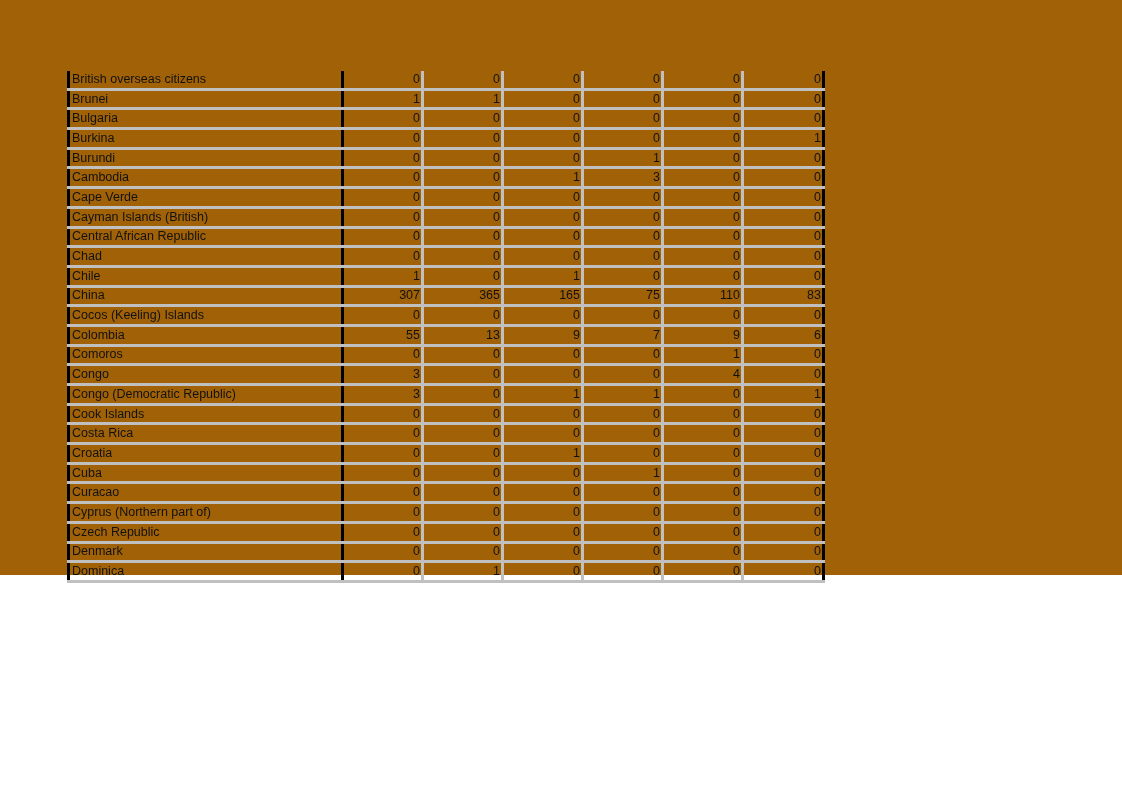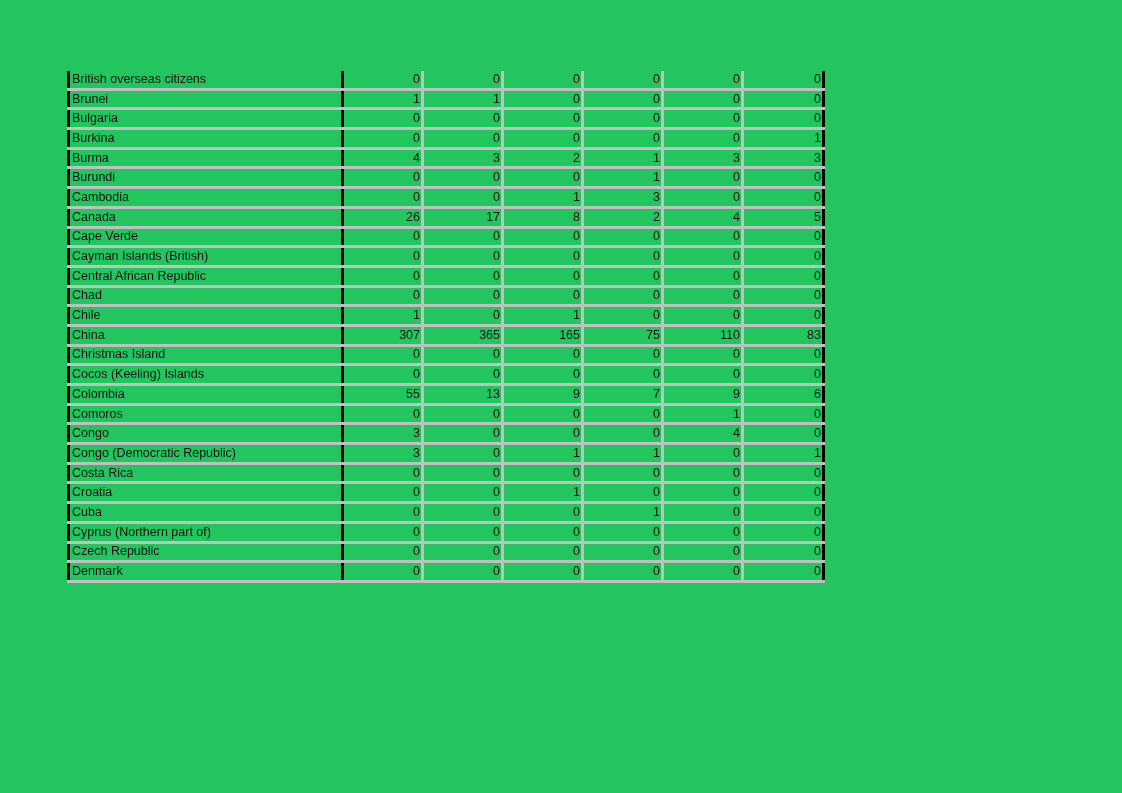--- a/index.html
+++ b/index.html
@@ -11,22 +11,22 @@
       width: 1122px;
       height: 793px;
       position: relative;
       overflow: hidden;
       font-family: "Liberation Sans", "DejaVu Sans", sans-serif;
       color: #111111;
     }
     .page {
       position: absolute;
       left: 0; top: 0;
-      width: 1122px; height: 793px;
-      background: #22c55e;
+      width: 1122px; height: 575px;
+      background: #a16207;
     }
     .table-wrap {
       position: absolute;
       left: 67px;
       top: 71px;
     }
     table.data-table {
       border-collapse: collapse;
       table-layout: fixed;
       font-size: 12.5px;
@@ -95,54 +95,36 @@
           <tr>
             <td class="name">Burkina</td>
             <td class="num">0</td>
             <td class="num">0</td>
             <td class="num">0</td>
             <td class="num">0</td>
             <td class="num">0</td>
             <td class="num last">1</td>
           </tr>
           <tr>
-            <td class="name">Burma</td>
-            <td class="num">4</td>
+            <td class="name">Burundi</td>
+            <td class="num">0</td>
+            <td class="num">0</td>
+            <td class="num">0</td>
+            <td class="num">1</td>
+            <td class="num">0</td>
+            <td class="num last">0</td>
+          </tr>
+          <tr>
+            <td class="name">Cambodia</td>
+            <td class="num">0</td>
+            <td class="num">0</td>
+            <td class="num">1</td>
             <td class="num">3</td>
-            <td class="num">2</td>
-            <td class="num">1</td>
-            <td class="num">3</td>
-            <td class="num last">3</td>
-          </tr>
-          <tr>
-            <td class="name">Burundi</td>
-            <td class="num">0</td>
-            <td class="num">0</td>
-            <td class="num">0</td>
-            <td class="num">1</td>
-            <td class="num">0</td>
-            <td class="num last">0</td>
-          </tr>
-          <tr>
-            <td class="name">Cambodia</td>
-            <td class="num">0</td>
-            <td class="num">0</td>
-            <td class="num">1</td>
-            <td class="num">3</td>
-            <td class="num">0</td>
-            <td class="num last">0</td>
-          </tr>
-          <tr>
-            <td class="name">Canada</td>
-            <td class="num">26</td>
-            <td class="num">17</td>
-            <td class="num">8</td>
-            <td class="num">2</td>
-            <td class="num">4</td>
-            <td class="num last">5</td>
+            <td class="num">0</td>
+            <td class="num last">0</td>
           </tr>
           <tr>
             <td class="name">Cape Verde</td>
             <td class="num">0</td>
             <td class="num">0</td>
             <td class="num">0</td>
             <td class="num">0</td>
             <td class="num">0</td>
             <td class="num last">0</td>
           </tr>
@@ -185,29 +167,20 @@
           <tr>
             <td class="name">China</td>
             <td class="num">307</td>
             <td class="num">365</td>
             <td class="num">165</td>
             <td class="num">75</td>
             <td class="num">110</td>
             <td class="num last">83</td>
           </tr>
           <tr>
-            <td class="name">Christmas Island</td>
-            <td class="num">0</td>
-            <td class="num">0</td>
-            <td class="num">0</td>
-            <td class="num">0</td>
-            <td class="num">0</td>
-            <td class="num last">0</td>
-          </tr>
-          <tr>
             <td class="name">Cocos (Keeling) Islands</td>
             <td class="num">0</td>
             <td class="num">0</td>
             <td class="num">0</td>
             <td class="num">0</td>
             <td class="num">0</td>
             <td class="num last">0</td>
           </tr>
           <tr>
             <td class="name">Colombia</td>
@@ -239,20 +212,29 @@
           <tr>
             <td class="name">Congo (Democratic Republic)</td>
             <td class="num">3</td>
             <td class="num">0</td>
             <td class="num">1</td>
             <td class="num">1</td>
             <td class="num">0</td>
             <td class="num last">1</td>
           </tr>
           <tr>
+            <td class="name">Cook Islands</td>
+            <td class="num">0</td>
+            <td class="num">0</td>
+            <td class="num">0</td>
+            <td class="num">0</td>
+            <td class="num">0</td>
+            <td class="num last">0</td>
+          </tr>
+          <tr>
             <td class="name">Costa Rica</td>
             <td class="num">0</td>
             <td class="num">0</td>
             <td class="num">0</td>
             <td class="num">0</td>
             <td class="num">0</td>
             <td class="num last">0</td>
           </tr>
           <tr>
             <td class="name">Croatia</td>
@@ -266,20 +248,29 @@
           <tr>
             <td class="name">Cuba</td>
             <td class="num">0</td>
             <td class="num">0</td>
             <td class="num">0</td>
             <td class="num">1</td>
             <td class="num">0</td>
             <td class="num last">0</td>
           </tr>
           <tr>
+            <td class="name">Curacao</td>
+            <td class="num">0</td>
+            <td class="num">0</td>
+            <td class="num">0</td>
+            <td class="num">0</td>
+            <td class="num">0</td>
+            <td class="num last">0</td>
+          </tr>
+          <tr>
             <td class="name">Cyprus (Northern part of)</td>
             <td class="num">0</td>
             <td class="num">0</td>
             <td class="num">0</td>
             <td class="num">0</td>
             <td class="num">0</td>
             <td class="num last">0</td>
           </tr>
           <tr>
             <td class="name">Czech Republic</td>
@@ -287,20 +278,29 @@
             <td class="num">0</td>
             <td class="num">0</td>
             <td class="num">0</td>
             <td class="num">0</td>
             <td class="num last">0</td>
           </tr>
           <tr>
             <td class="name">Denmark</td>
             <td class="num">0</td>
             <td class="num">0</td>
+            <td class="num">0</td>
+            <td class="num">0</td>
+            <td class="num">0</td>
+            <td class="num last">0</td>
+          </tr>
+          <tr>
+            <td class="name">Dominica</td>
+            <td class="num">0</td>
+            <td class="num">1</td>
             <td class="num">0</td>
             <td class="num">0</td>
             <td class="num">0</td>
             <td class="num last">0</td>
           </tr>
         </tbody>
     </table>
   </div>
 </div>
 

